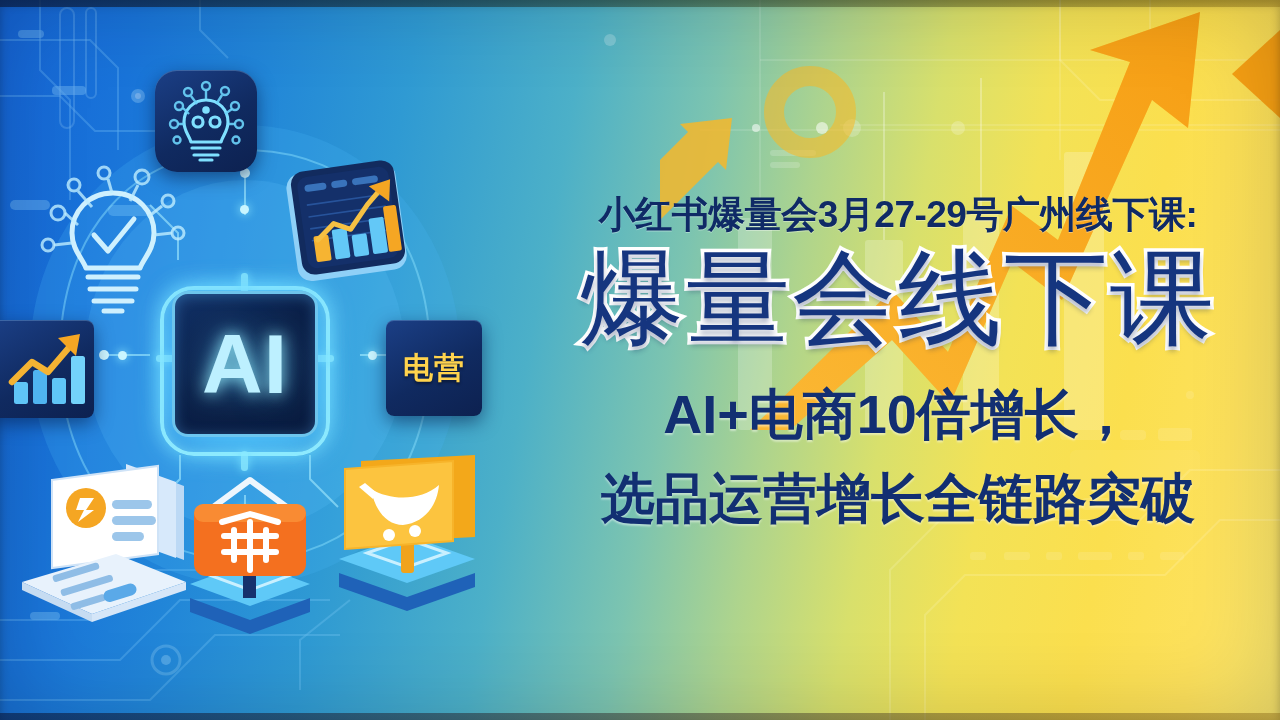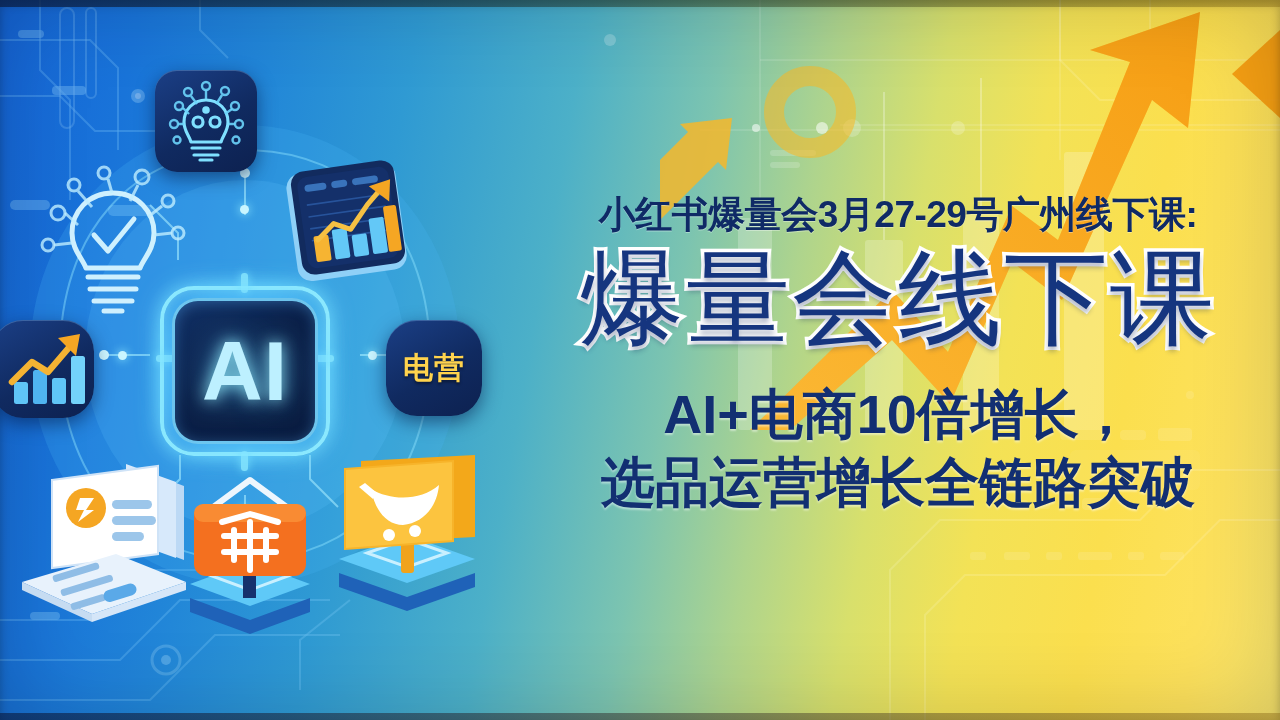--- a/index.html
+++ b/index.html
@@ -44,38 +44,38 @@
     border-radius:46px;
     background:radial-gradient(circle at 50% 50%, rgba(120,230,255,.95) 0%, rgba(80,200,255,.55) 45%, rgba(60,170,255,0) 72%);
     filter:blur(6px);
   }
   .chip-ring {
     position:absolute; left:160px; top:231px; width:170px; height:170px;
     border-radius:34px; border:4px solid rgba(150,240,255,.95);
     box-shadow:0 0 22px rgba(120,225,255,.95), inset 0 0 14px rgba(140,235,255,.7);
   }
   .chip {
-    position:absolute; left:172px; top:243px; width:146px; height:146px;
-    border-radius:26px;
+    position:absolute; left:172px; top:236px; width:146px; height:146px;
+    border-radius:16px;
     background:linear-gradient(145deg,#123268 0%,#0b1f47 45%,#0a1b3e 100%);
     border:3px solid rgba(120,215,255,.9);
     box-shadow:0 0 26px rgba(90,200,255,.75), inset 0 2px 14px rgba(90,180,255,.35);
     display:flex; align-items:center; justify-content:center;
   }
   .chip-text {
     font-size:84px; font-weight:bold; letter-spacing:1px; line-height:1;
     color:#bdf0ff;
     text-shadow:0 0 16px rgba(150,240,255,.95), 0 0 36px rgba(90,200,255,.7);
   }
   
   .notch { position:absolute; background:rgba(140,235,255,.8); border-radius:3px; box-shadow:0 0 10px rgba(120,225,255,.9); }
 
   
   .tile {
-    position:absolute; border-radius:31px;
+    position:absolute; border-radius:8px;
     background:linear-gradient(150deg,#1b3f86 0%,#102a60 55%,#0d2150 100%);
     box-shadow:0 6px 18px rgba(5,25,70,.55), inset 0 1px 0 rgba(150,210,255,.28);
     display:flex; align-items:center; justify-content:center; overflow:hidden;
   }
   .tile-label { font-size:30px; font-weight:bold; color:#ffd34d; letter-spacing:1px;
     text-shadow:0 2px 3px rgba(0,0,0,.45); }
   .node { position:absolute; width:9px; height:9px; border-radius:50%;
     background:#c9f5ff; box-shadow:0 0 10px rgba(150,240,255,1); }
 
   
@@ -95,21 +95,21 @@
     text-shadow:
       0 5px 5px rgba(20,40,90,.30),
       0 0 2px rgba(255,255,255,.9);
   }
   .sub {
     text-align:center; white-space:nowrap; color:#122f72;
     font-size:54px; font-weight:bold; line-height:1.22; letter-spacing:0px;
     text-shadow:0 2px 2px rgba(255,255,255,.45);
   }
   .sub1 { margin-top:26px; }
-  .sub2 { margin-top:2px; }
+  .sub2 { margin-top:18px; }
 </style>
 </head>
 <body>
 
 <div id="banner">
 
   <div class="bg-layer">
 
     <svg class="circuit" viewBox="0 0 560 720">
       <g fill="none" stroke="#8fd4ff" stroke-opacity="0.45" stroke-width="2">

